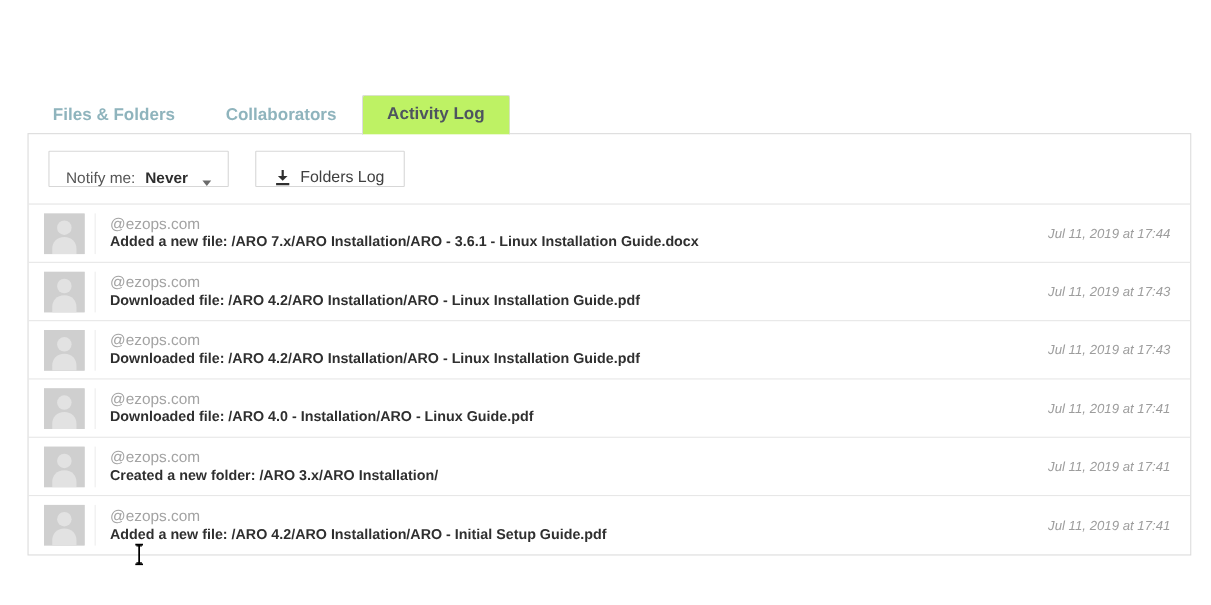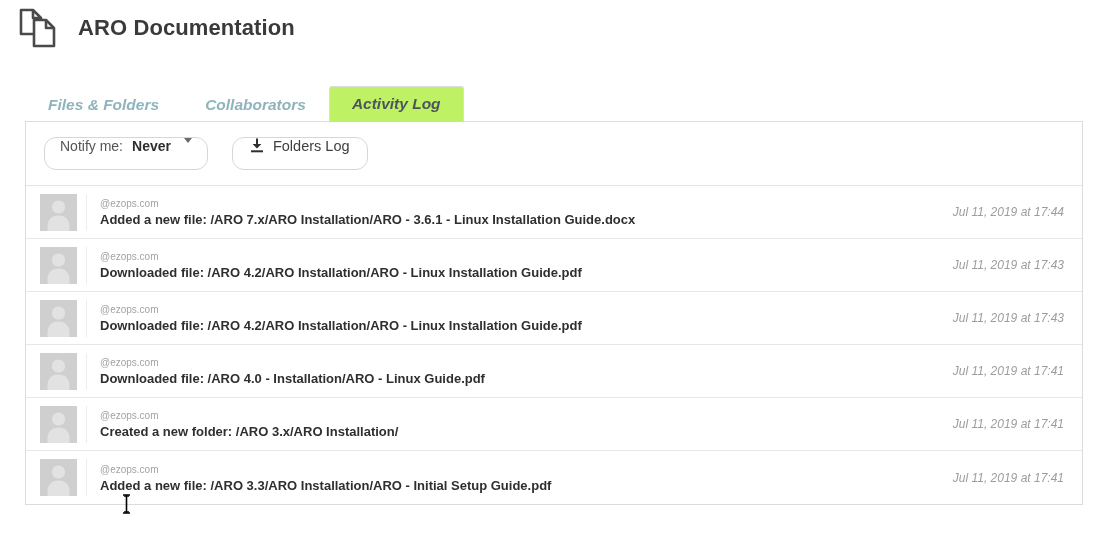--- a/index.html
+++ b/index.html
@@ -44,21 +44,20 @@
 
   
   .tabs {
     position: absolute;
     left: 25px;
     top: 88px;
     width: 1060px;
     height: 34px;
     display: flex;
     align-items: flex-end;
-    font-style: italic;
   }
   .tab {
     font-size: 15.5px;
     font-weight: bold;
     padding: 8px 22px 9px 22px;
     color: #8fb4bd;
     cursor: pointer;
     white-space: nowrap;
     border: 1px solid transparent;
     border-bottom: none;
@@ -102,24 +101,24 @@
     white-space: nowrap;
   }
   .toolbar-actions {
     display: flex;
     align-items: center;
     gap: 24px;
   }
 
   .btn {
     display: inline-flex;
-    align-items: flex-start;
+    align-items: flex-end;
     gap: 9px;
     border: 1px solid #d7d7d7;
-    border-radius: 12px;
+    border-radius: 1px;
     background: #ffffff;
     padding: 0 15px;
     height: 33px;
     font-size: 14px;
     color: #4a4a4a;
     cursor: pointer;
     white-space: nowrap;
     box-sizing: border-box;
   }
   .btn-notify .notify-label { color: #555; }
@@ -161,21 +160,21 @@
     padding-left: 13px;
     min-width: 0;
     border-left: 1px solid #ededed;
     margin-left: 9px;
     height: 37px;
     display: flex;
     flex-direction: column;
     justify-content: center;
   }
   .row-user {
-    font-size: 10px;
+    font-size: 14px;
     color: #a3a3a3;
     line-height: 15px;
     white-space: nowrap;
   }
   .row-action {
     font-size: 13px;
     font-weight: bold;
     color: #2f2f2f;
     line-height: 17px;
     white-space: nowrap;
@@ -198,31 +197,20 @@
     height: 20px;
     z-index: 50;
     pointer-events: none;
   }
 </style>
 </head>
 <body>
 
 <div id="app">
 
-  <div class="header">
-    <span class="header-icon-wrap">
-      <svg class="header-icon" viewBox="0 0 46 44" xmlns="http://www.w3.org/2000/svg">
-        <path d="M3 4 h12 l8 8 v16 h-20 z" fill="#ffffff" stroke="#4a4a4a" stroke-width="2.6" stroke-linejoin="round"></path>
-        <path d="M15 4 v8 h8" fill="none" stroke="#4a4a4a" stroke-width="2.6" stroke-linejoin="round"></path>
-        <path d="M16 14 h12 l8 8 v18 h-20 z" fill="#ffffff" stroke="#4a4a4a" stroke-width="2.6" stroke-linejoin="round"></path>
-        <path d="M28 14 v8 h8" fill="none" stroke="#4a4a4a" stroke-width="2.6" stroke-linejoin="round"></path>
-      </svg>
-    </span>
-    <span class="header-title">ARO Documentation</span>
-  </div>
 
   <div class="tabs">
     <div class="tab">Files &amp; Folders</div>
     <div class="tab">Collaborators</div>
     <div class="tab active">Activity Log</div>
   </div>
 
   <div class="panel">
 
     <div class="panel-toolbar">
@@ -327,21 +315,21 @@
       <div class="activity-row">
         <div class="avatar">
           <svg viewBox="0 0 37 37" xmlns="http://www.w3.org/2000/svg">
             <rect width="37" height="37" fill="#cfcfcf"></rect>
             <circle cx="18.5" cy="13" r="6.6" fill="#e2e2e2"></circle>
             <path d="M18.5 21.5 c-7 0 -11 5 -11 10.5 v5 h22 v-5 c0 -5.5 -4 -10.5 -11 -10.5 z" fill="#e2e2e2"></path>
           </svg>
         </div>
         <div class="row-body">
           <div class="row-user">@ezops.com</div>
-          <div class="row-action">Added a new file: /ARO 3.3/ARO Installation/ARO - Initial Setup Guide.pdf</div>
+          <div class="row-action">Added a new file: /ARO 4.2/ARO Installation/ARO - Initial Setup Guide.pdf</div>
         </div>
         <div class="row-time">Jul 11, 2019 at 17:41</div>
       </div>
 
     </div>
   </div>
 
   <span class="text-cursor">
     <svg width="11" height="20" viewBox="0 0 11 20" xmlns="http://www.w3.org/2000/svg">
       <path d="M2 1 h7 M5.5 1 v18 M2 19 h7" stroke="#000000" stroke-width="1.6" fill="none"></path>

